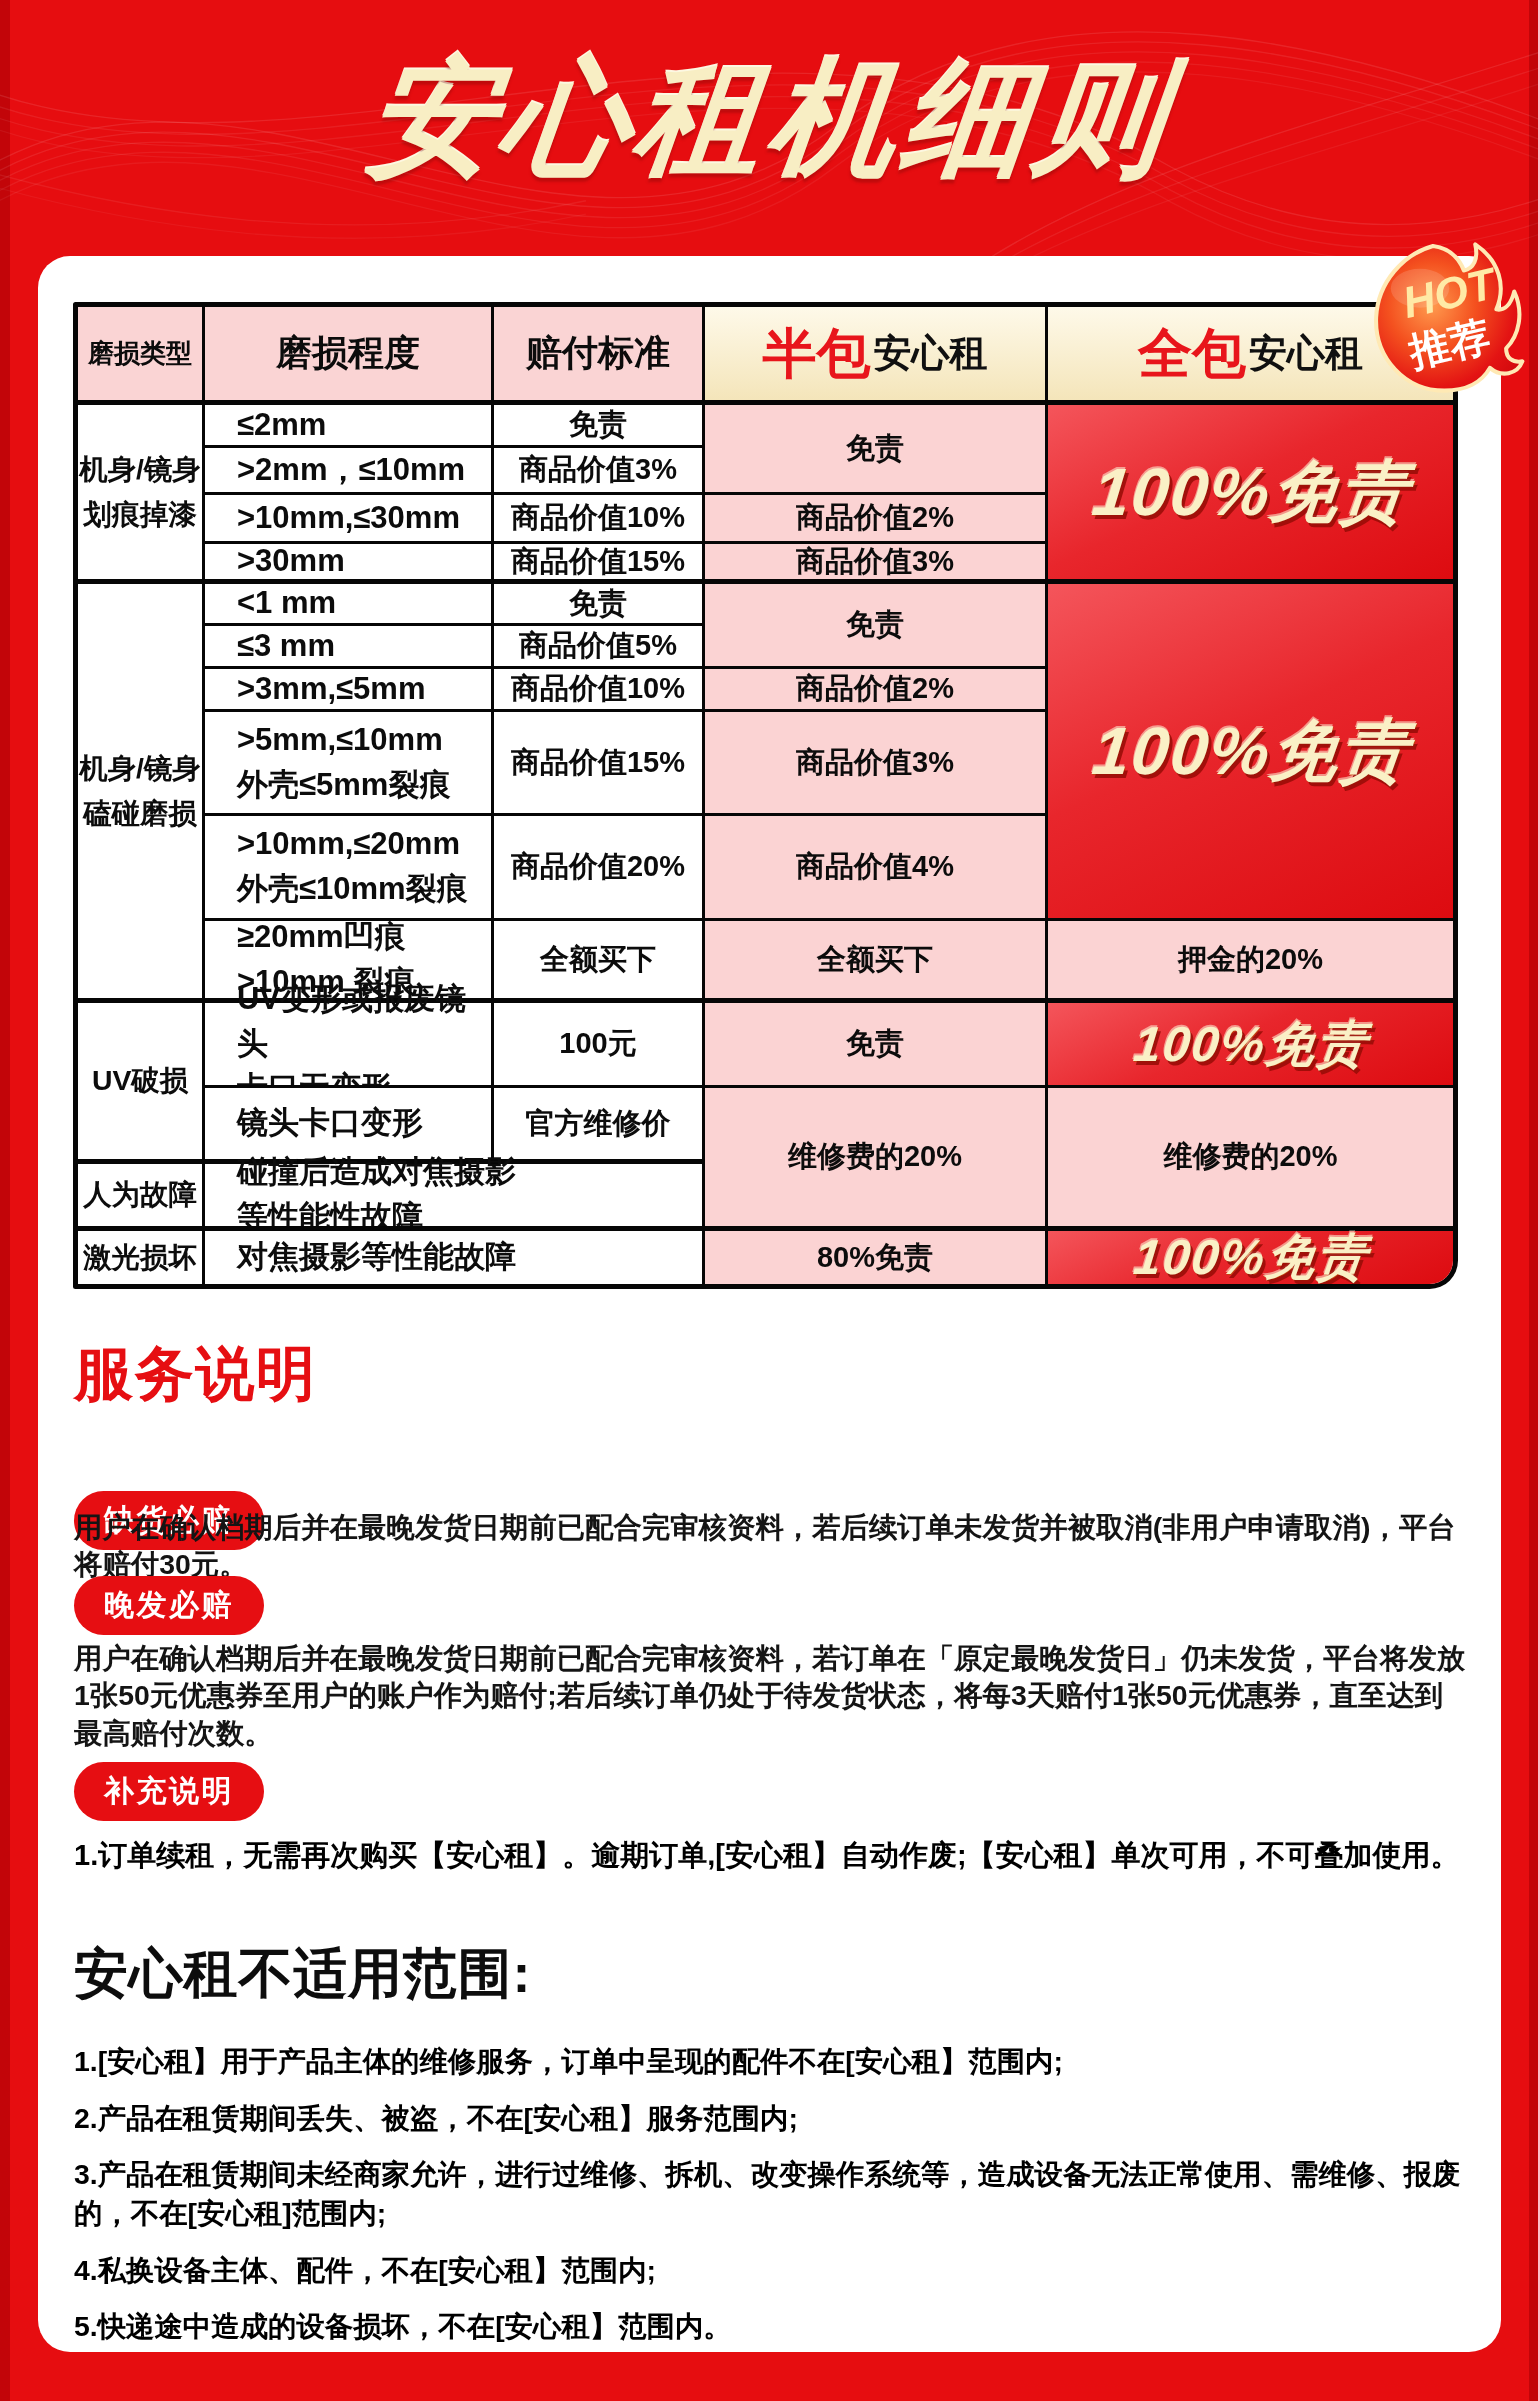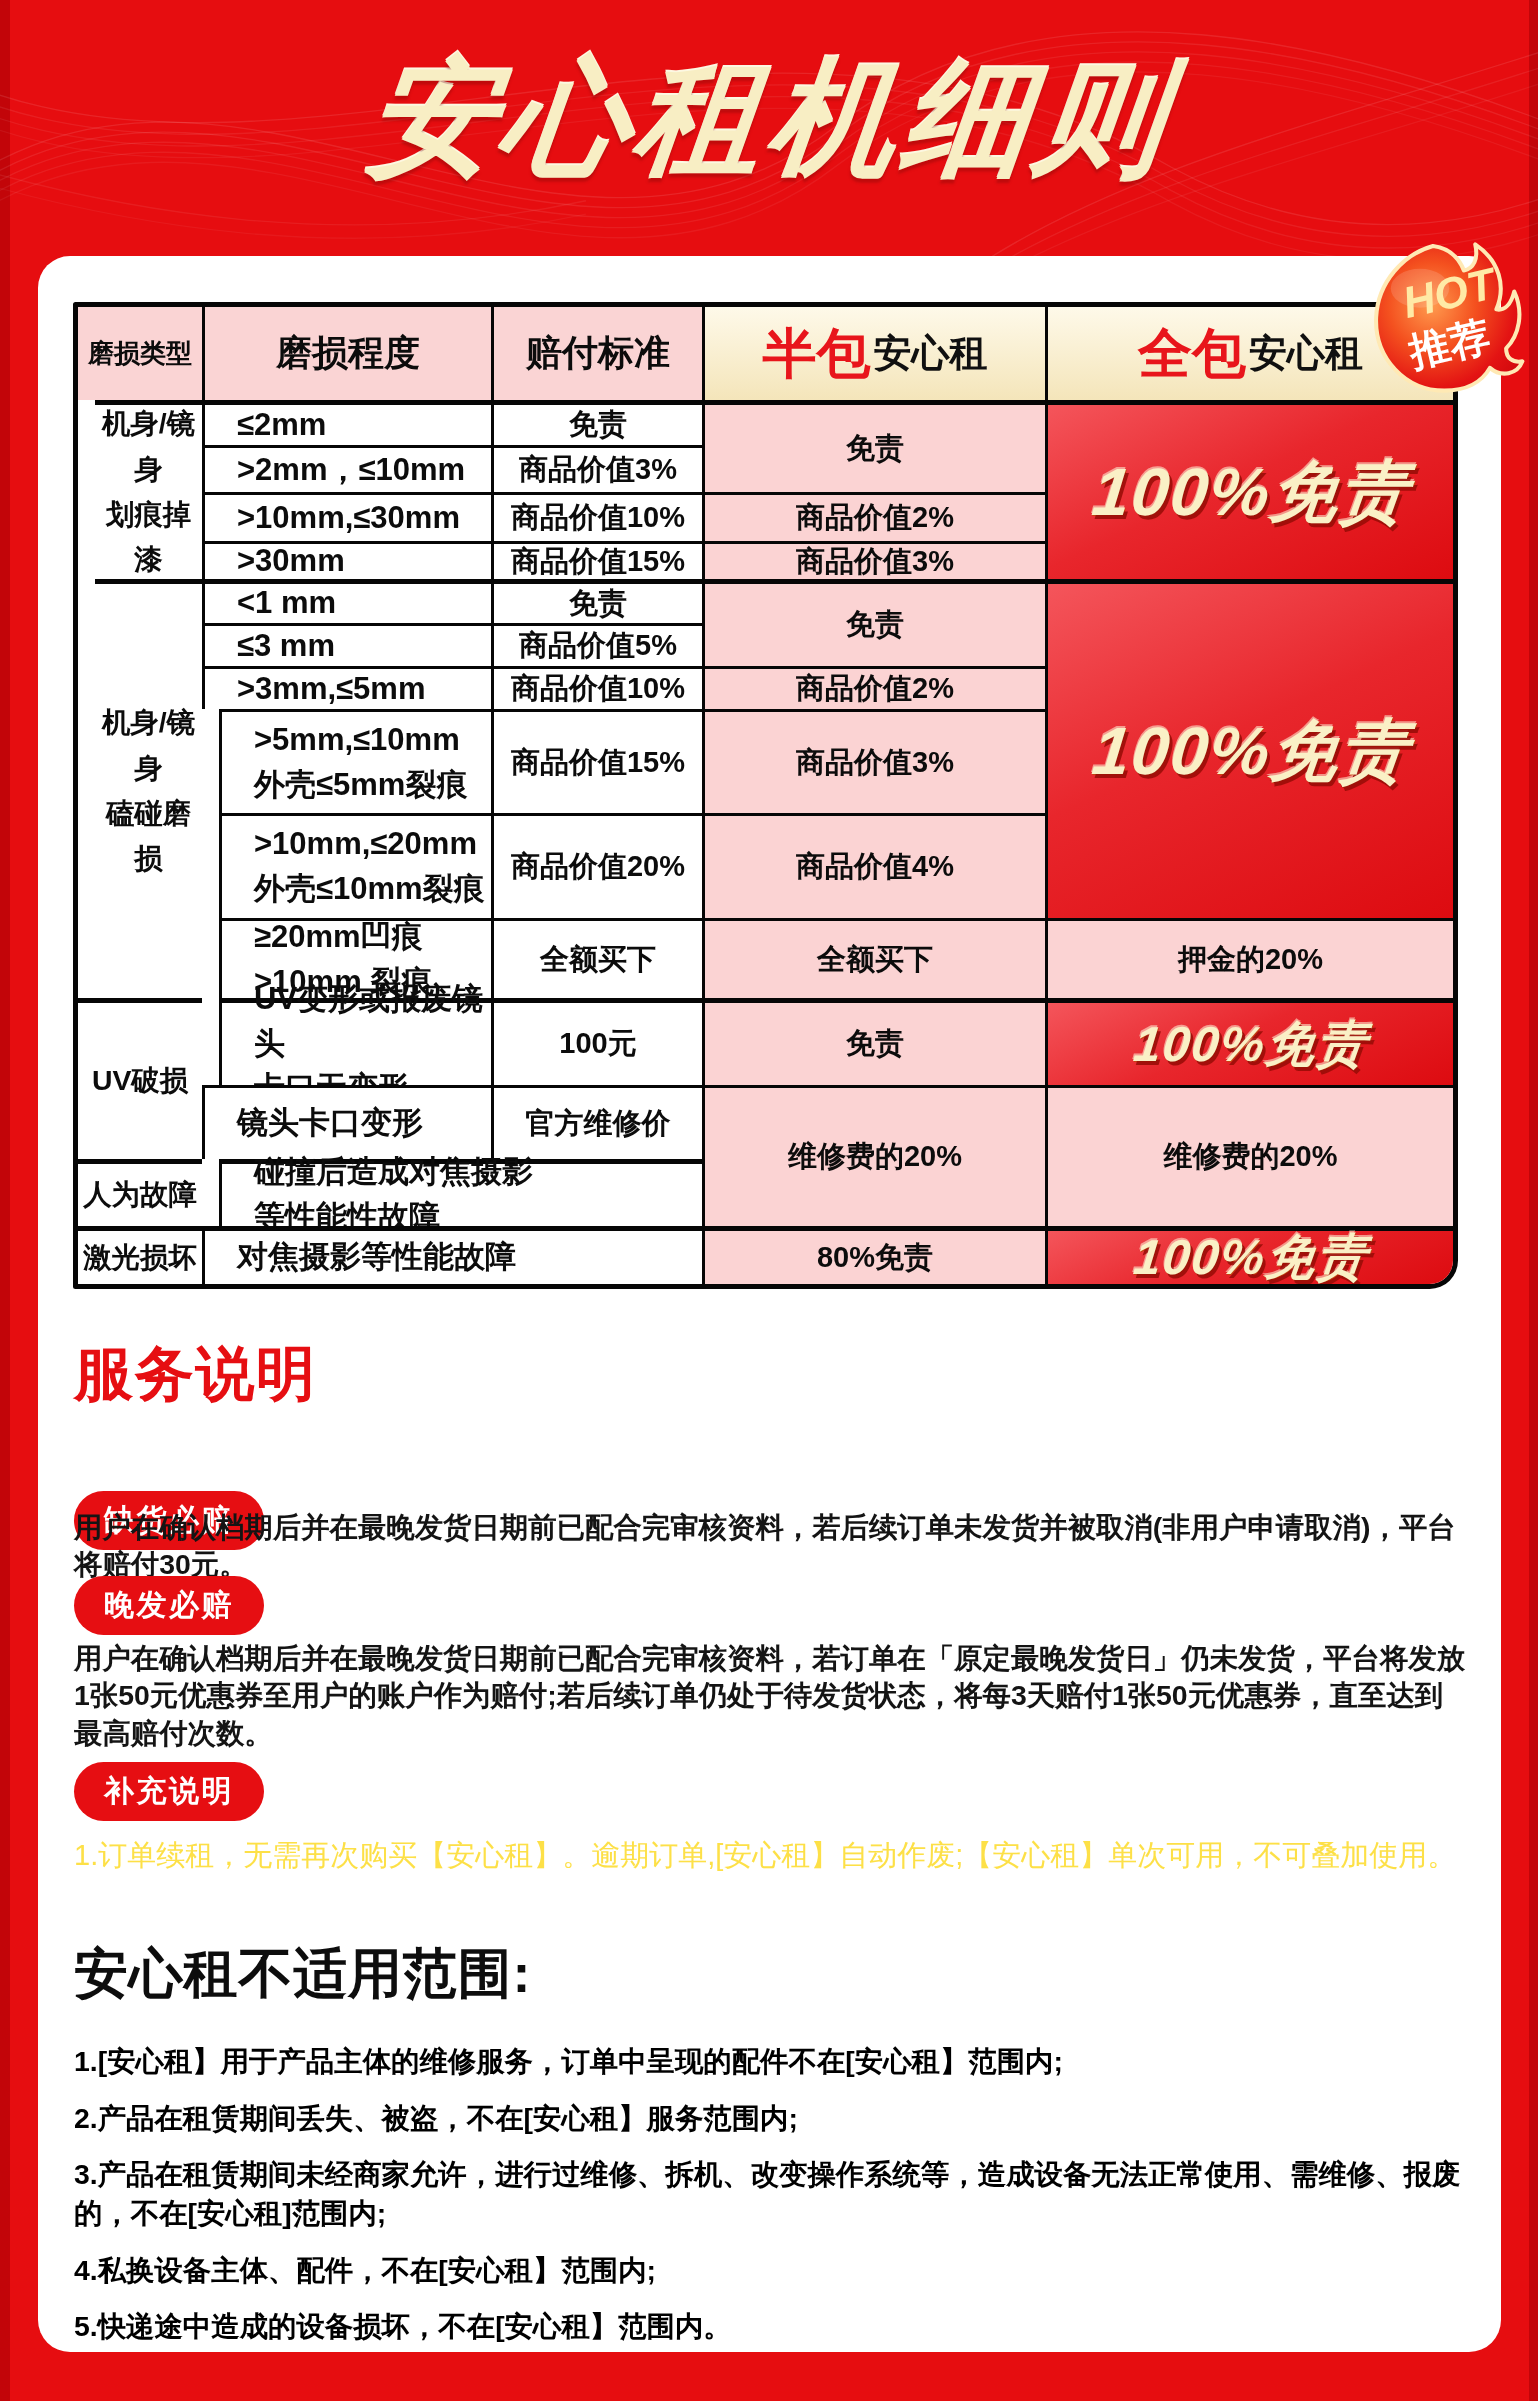--- a/index.html
+++ b/index.html
@@ -48,21 +48,21 @@
   .cell {
     display:flex; flex-direction:column; align-items:center; justify-content:center;
     border-top:3.3px solid #060606; border-left:3.3px solid #060606;
     text-align:center; font-weight:700; line-height:1.35;
   }
   .nbt { border-top:none !important; }
   .nbl { border-left:none !important; }
   .bt6 { border-top-width:5px; }
   .bt7 { border-top-width:5.9px; }
   .left { align-items:flex-start; text-align:left; padding-left:32px; }
-  .pre { white-space:pre-line;margin-left:17px; }
+  .pre { white-space:pre-line; }
 
   .pinkH { background:#FAD4D4; }
   .creamH { background:linear-gradient(#FEF9E9,#F4E5BA); }
   .white { background:#ffffff; }
   .pinkC { background:#FBD3D3; }
   .redC { background:linear-gradient(155deg,#F4555B 0%,#E8262C 45%,#DD0B10 100%); }
 
   .f-type { font-size:28.4px; line-height:1.6; font-weight:700; }
   .f-deg  { font-size:31px; line-height:1.45; font-weight:700; }
   .f-std  { font-size:29px; font-weight:700; }
@@ -96,21 +96,21 @@
     font-size:30px; font-weight:700; letter-spacing:2.5px;
     padding:9.2px 30px; border-radius:33px;
   }
   .pill1 { top:1491px; } .pill2 { top:1576px; } .pill3 { top:1762px; }
   .para {
     position:absolute; left:74px; width:1396px; z-index:2;
     font-size:28.4px; line-height:1.32; font-weight:600; color:#141414;
   }
   .para1 { top:1509px; } .para2 { top:1640px; }
   .supp { position:absolute; left:74px; top:1837px; width:1396px; z-index:2; }
-  .supp p { font-size:29px; line-height:1.3; font-weight:400; color:#fde047; margin-bottom:2.5px; }
+  .supp p { font-size:29px; line-height:1.3; font-weight:700; color:#000000; margin-bottom:2.5px; }
   .excl-title {
     position:absolute; left:74px; top:1938px; z-index:2;
     font-size:54px; font-weight:900; color:#0d0d0d; letter-spacing:0.8px;
   }
   .excl { position:absolute; left:74px; top:2042px; width:1397px; z-index:2; }
   .excl p { font-size:28.4px; line-height:1.35; font-weight:600; color:#000000; margin-bottom:18.4px; }
 </style>
 </head>
 <body>
 

